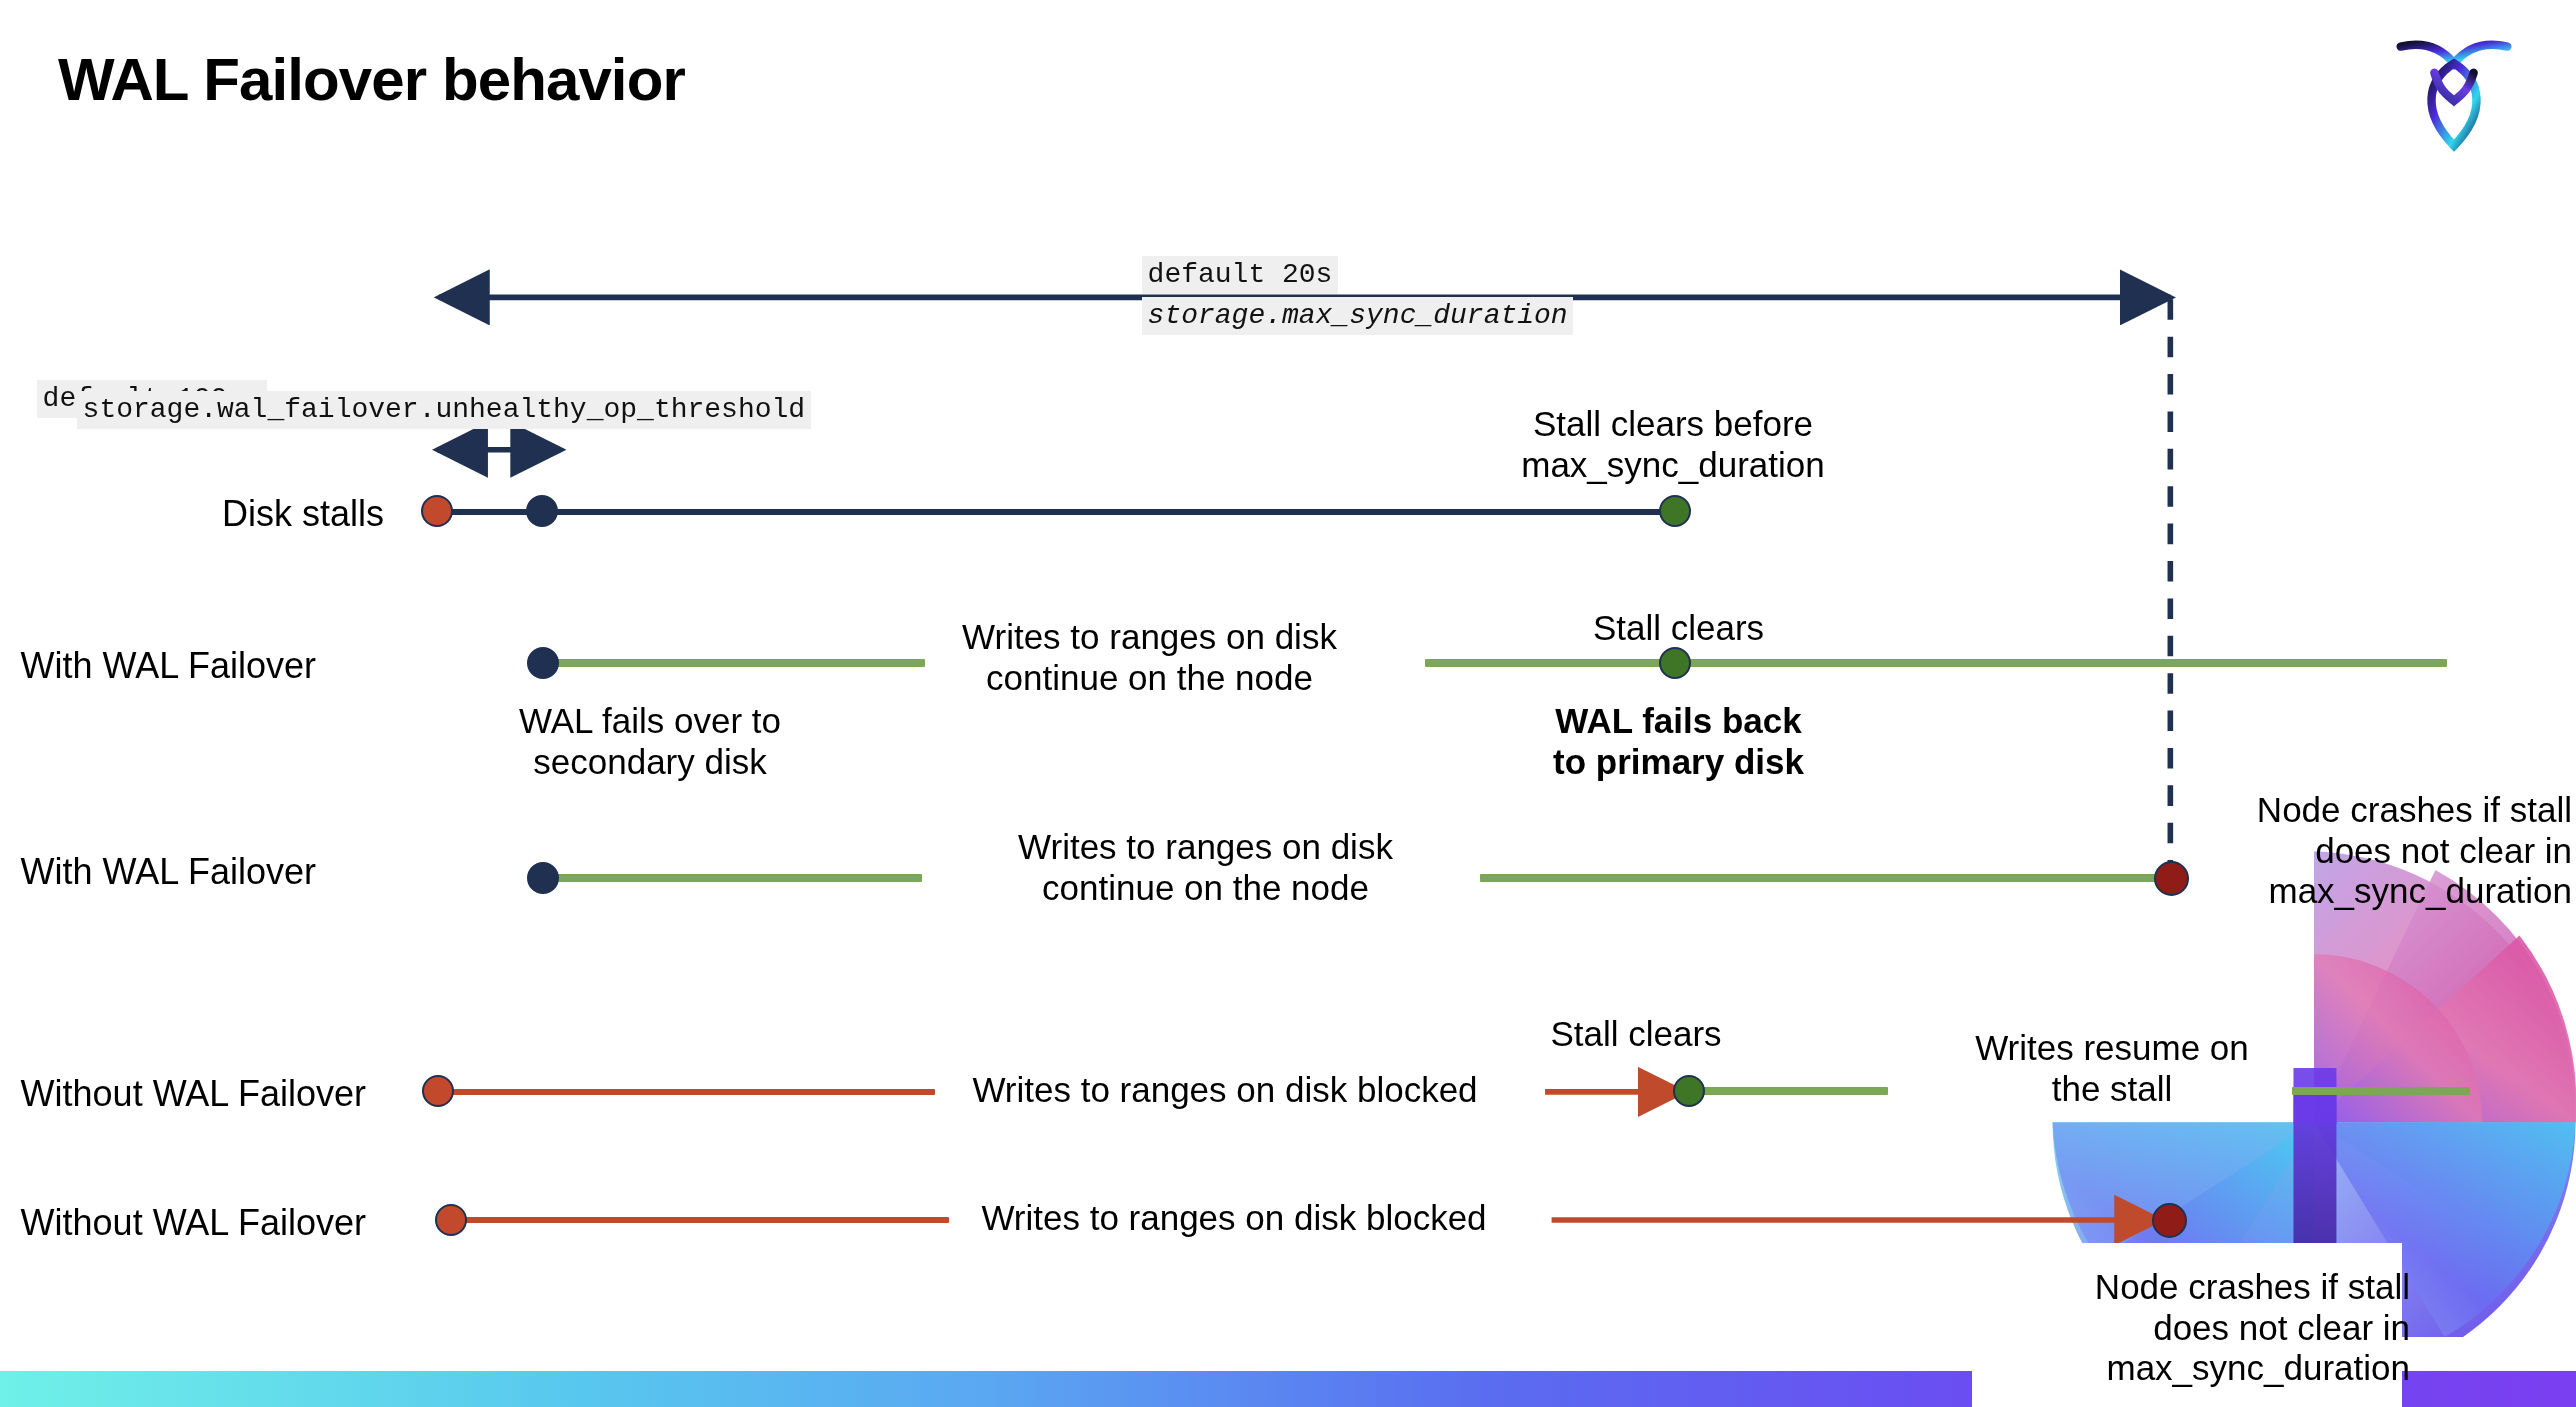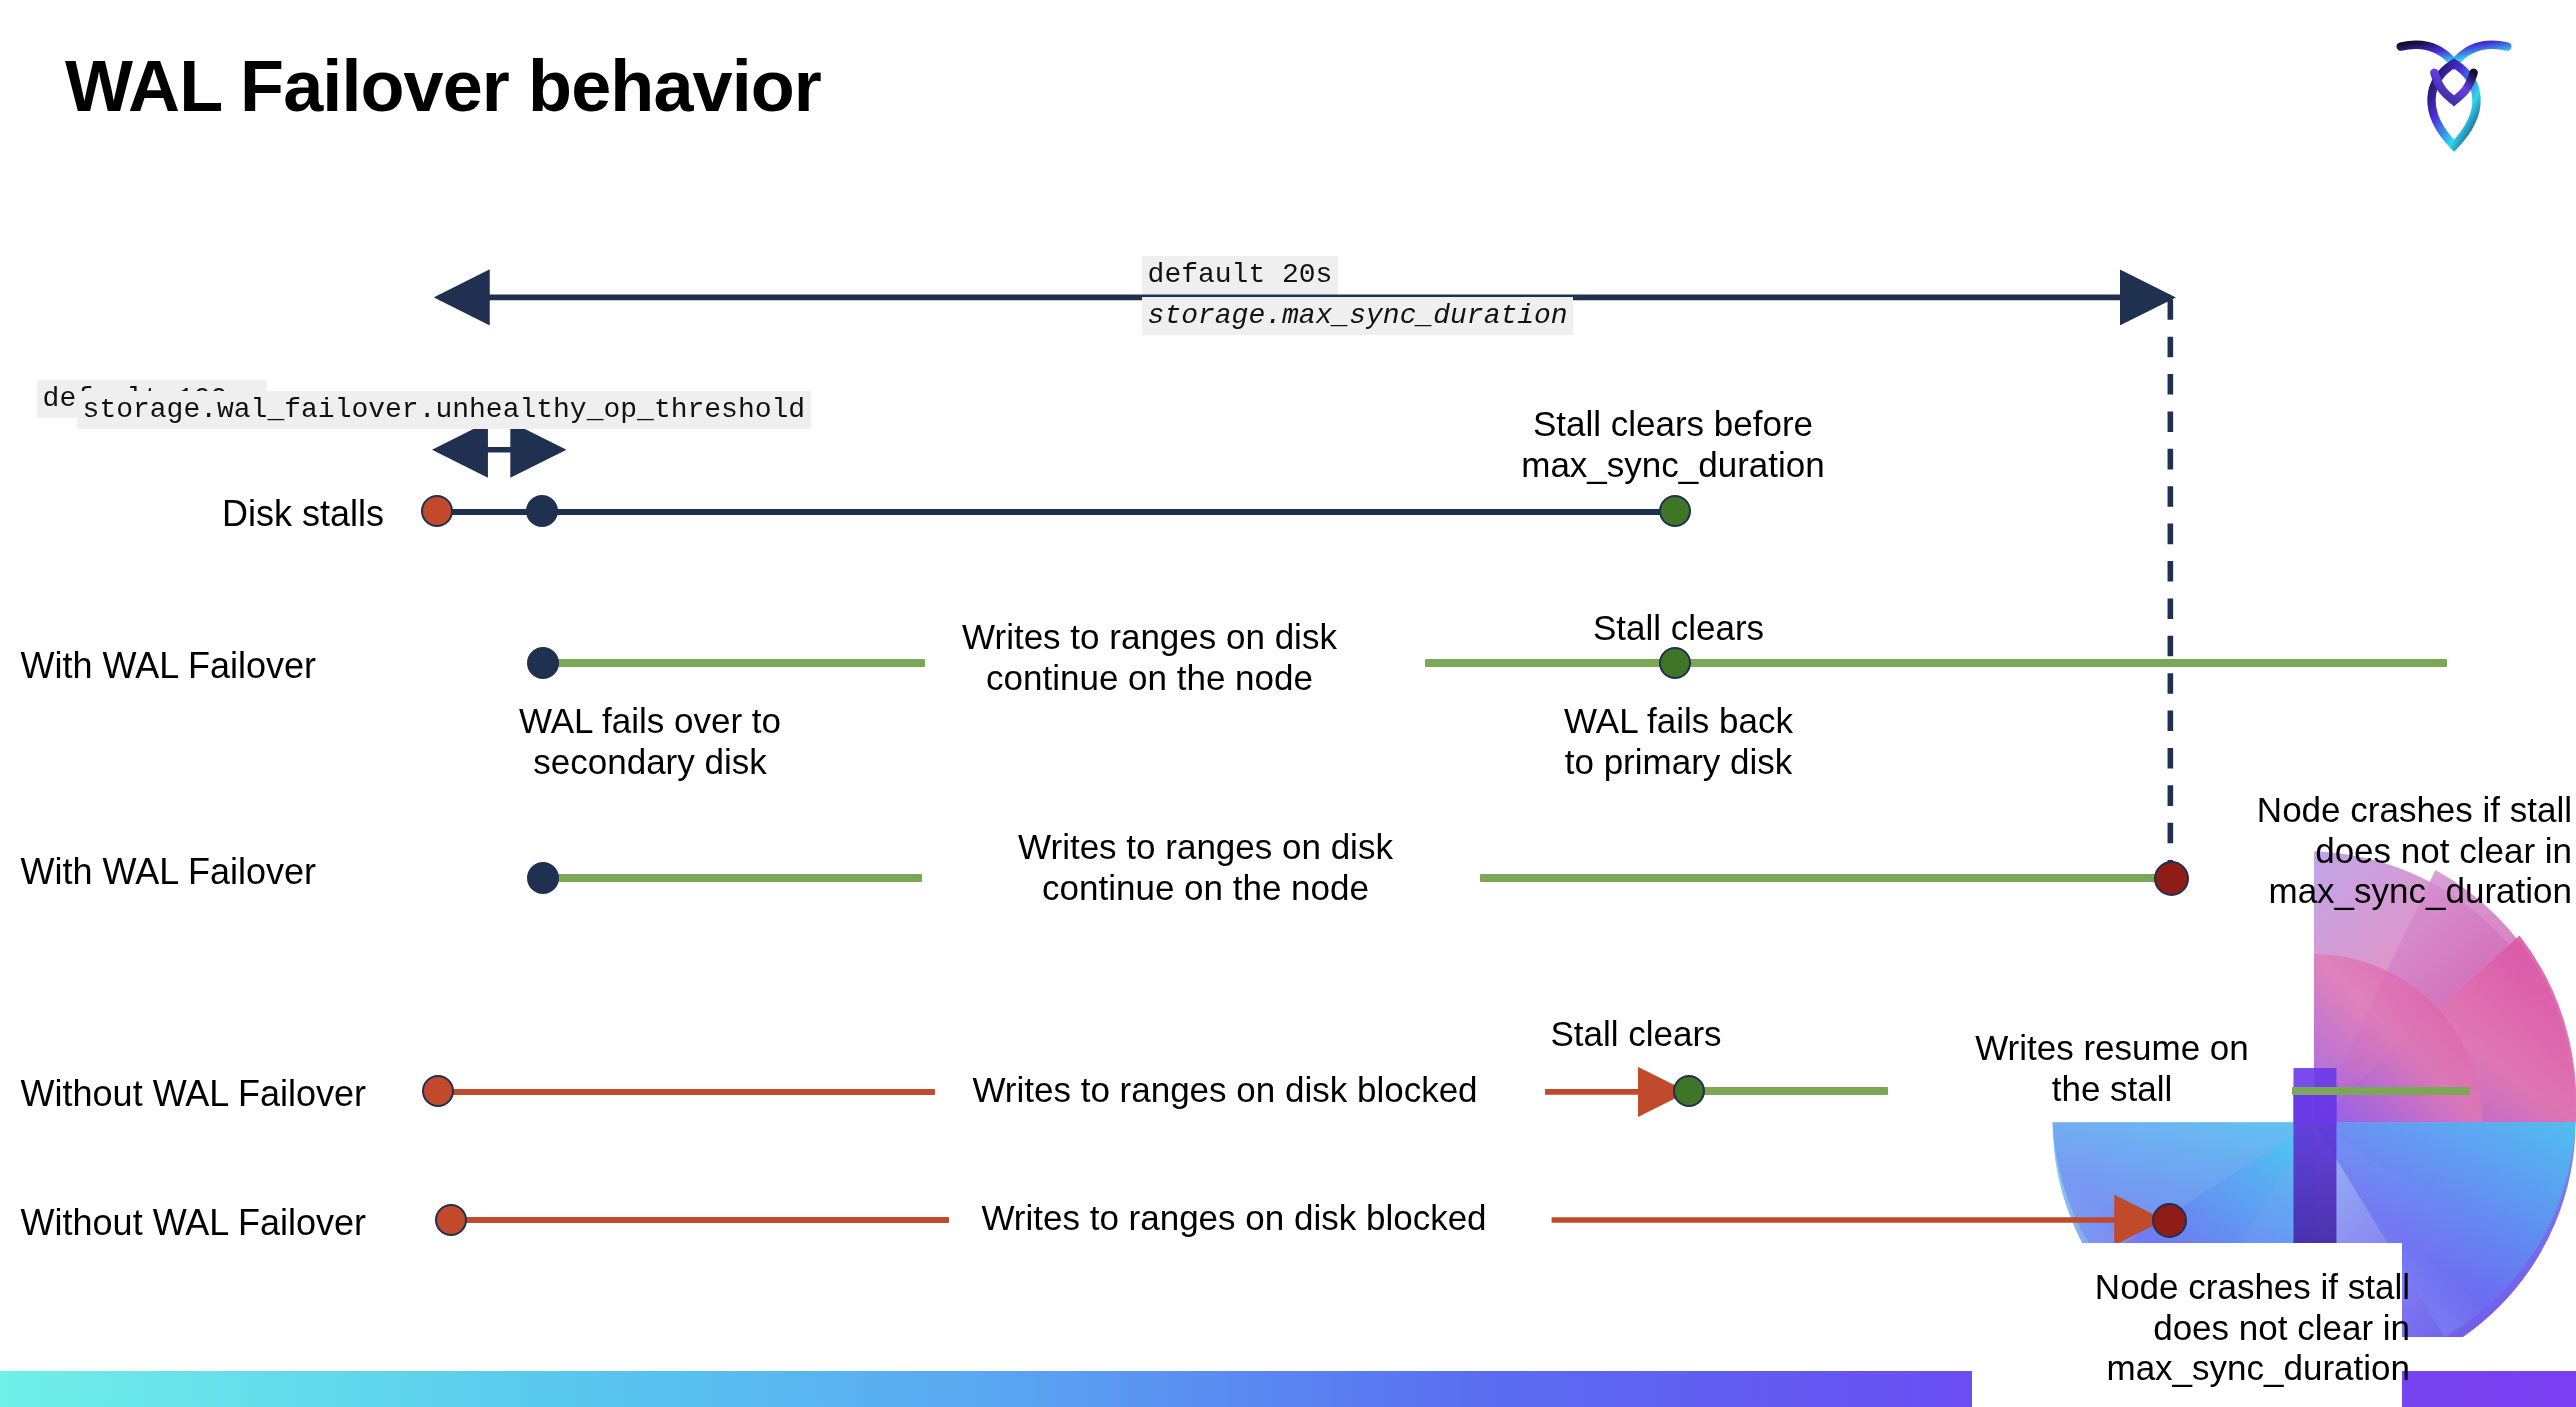--- a/index.html
+++ b/index.html
@@ -12,23 +12,23 @@
     height: 1408px;
     position: relative;
     overflow: hidden;
     font-family: "Liberation Sans", sans-serif;
     color: #000000;
   }
 
   
   #slide-title {
     position: absolute;
-    left: 65px;
+    left: 58px;
     top: 45px;
-    font-size: 72px;
+    font-size: 60px;
     font-weight: bold;
     letter-spacing: -0.9px;
     color: #000000;
     white-space: nowrap;
   }
 
   
   #brand-logo {
     position: absolute;
     left: 2393px;
@@ -256,21 +256,21 @@
 <div class="seg green" style="left:542px; top:659px; width:383px;"></div>
 <div class="seg green" style="left:1425px; top:659px; width:1022px;"></div>
 <div class="dot navy" style="left:527px; top:647px; width:32px; height:32px;"></div>
 <div class="dot green" style="left:1659px; top:647px; width:32px; height:32px;"></div>
 
 <div class="anno center" style="left:944px; top:617px; width:411px;">Writes to ranges on disk
 continue on the node</div>
 <div class="anno center" style="left:1496px; top:608px; width:365px;">Stall clears</div>
 <div class="anno center" style="left:477px; top:701px; width:346px;">WAL fails over to
 secondary disk</div>
-<div class="anno center" style="left:1496px; top:701px; width:365px;">WAL fails  back
+<div class="anno center" style="left:1496px; top:701px; width:365px;font-weight:bold;">WAL fails  back
 to primary disk</div>
 
 <div class="row-label" style="left:20.6px; top:851px;">With WAL Failover</div>
 
 <div class="seg green" style="left:542px; top:874px; width:380px;"></div>
 <div class="seg green" style="left:1480px; top:874px; width:690px;"></div>
 <div class="dot navy" style="left:527px; top:862px; width:32px; height:32px;"></div>
 <div class="dot darkred" style="left:2154px; top:861px; width:35px; height:35px;"></div>
 
 <div class="anno center" style="left:1000px; top:827px; width:411px;">Writes to ranges on disk

